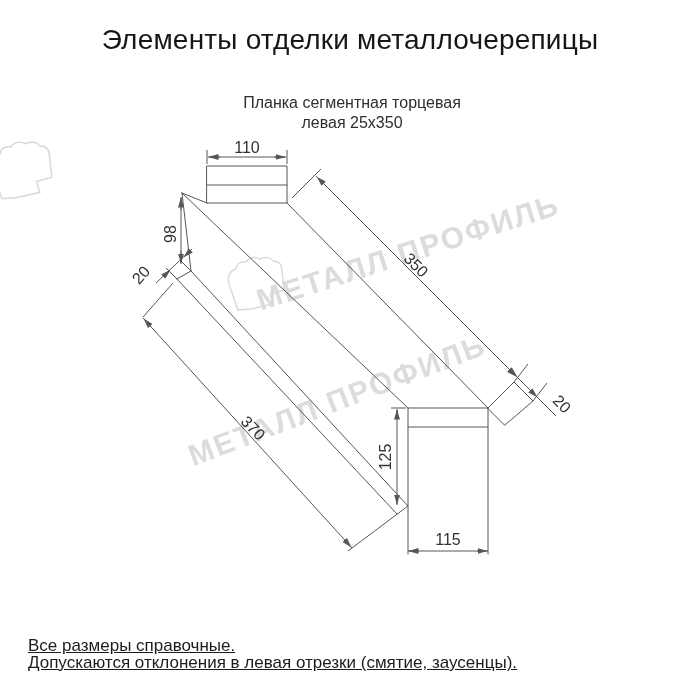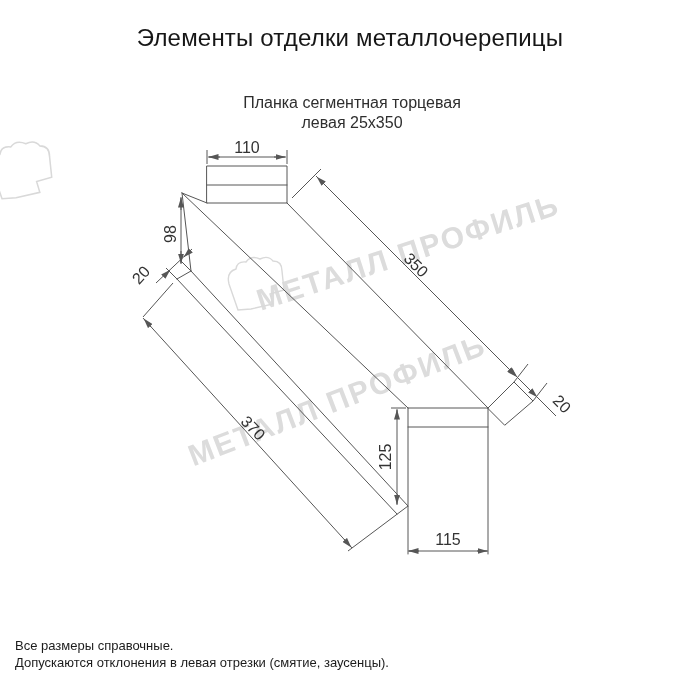--- a/index.html
+++ b/index.html
@@ -1,23 +1,23 @@
 <!DOCTYPE html>
 <html><head>
 <meta charset="utf-8">
 <style>
   html,body{margin:0;padding:0;}
   body{width:700px;height:700px;background:#ffffff;position:relative;overflow:hidden;
        font-family:"Liberation Sans", sans-serif;}
   .stage{position:absolute;left:0;top:0;width:700px;height:700px;background:#ffffff;}
   .title{position:absolute;left:0;top:24px;width:700px;text-align:center;
-         font-size:24px;color:#161616;letter-spacing:.2px;}
+         font-size:28px;color:#161616;letter-spacing:.2px;}
   .subtitle{position:absolute;left:0;top:93px;width:704px;text-align:center;
             font-size:16px;line-height:20px;color:#2e2e2e;}
-  .footer{position:absolute;left:15px;top:637px;font-size:13px;line-height:17px;color:#1c1c1c;}
+  .footer{position:absolute;left:28px;top:637px;font-size:17px;line-height:17px;color:#1c1c1c;text-decoration:underline;}
   svg text.dim{font-family:"Liberation Sans",sans-serif;font-size:16px;fill:#333333;}
   svg text.wm{font-family:"Liberation Sans",sans-serif;font-size:30px;font-weight:700;
               fill:#dcdcdc;letter-spacing:2px;}
 </style>
 </head>
 <body>
 
 <div class="stage">
 
   <div class="title">Элементы отделки металлочерепицы</div>

